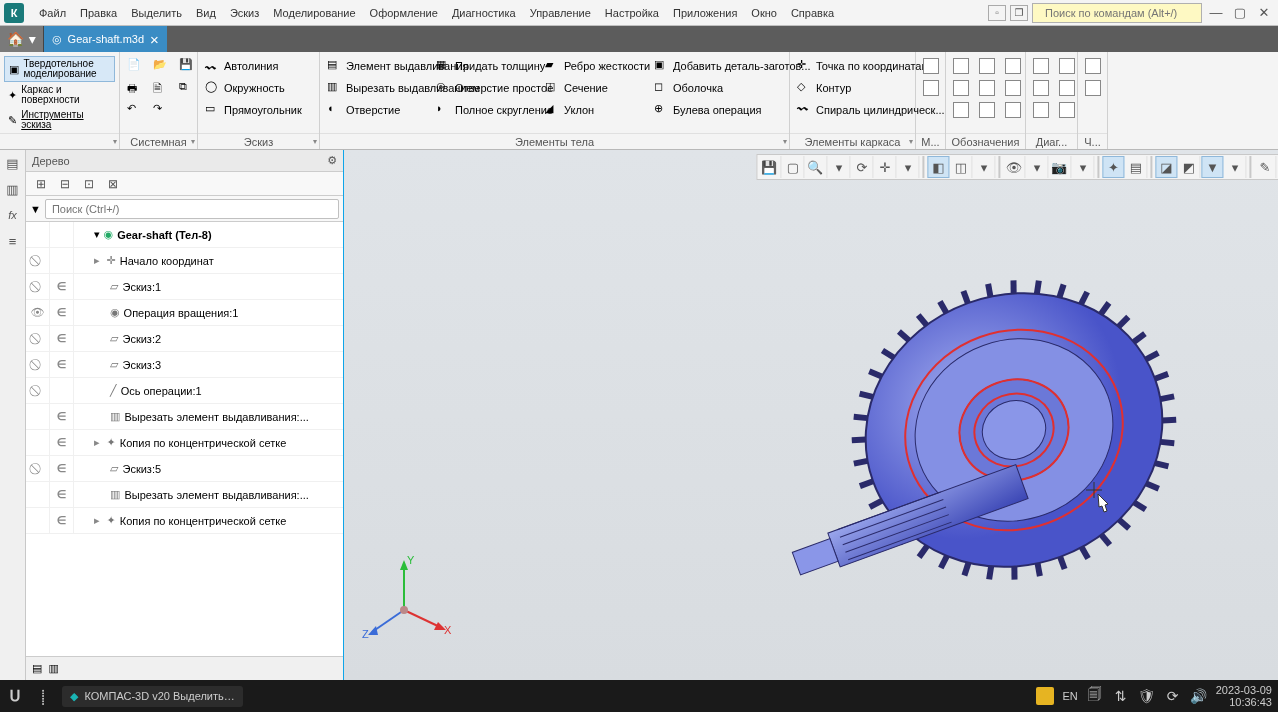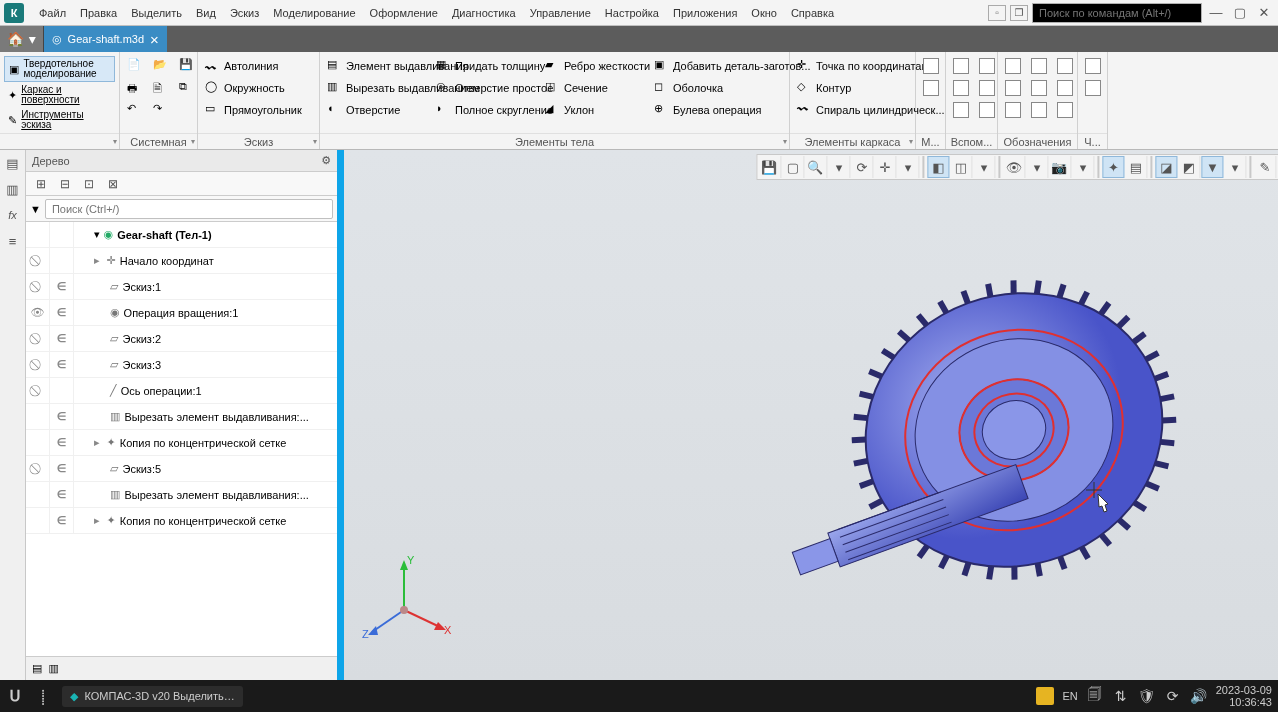--- a/index.html
+++ b/index.html
@@ -6,21 +6,21 @@
 body { background: #000; width: 1278px; height: 712px; overflow: hidden; }
 
 
 .app-window { width: 1278px; height: 680px; background: #e8e8e8; display: flex; flex-direction: column; }
 
 
 .menubar { height: 26px; background: #f4f4f4; border-bottom: 1px solid #c0c0c0; display: flex; align-items: center; padding-left: 4px; }
 .app-icon { width: 20px; height: 20px; background: #1a7a7a; border-radius: 3px; margin-right: 8px; color:#fff; display:flex; align-items:center; justify-content:center; font-weight:bold; }
 .menu-item { padding: 4px 7px; cursor: pointer; color: #333; }
 .menubar-right { margin-left: auto; display: flex; align-items: center; gap: 4px; padding-right: 4px; }
-.search-commands { width: 170px; height: 20px; border: 1px solid #b0b0b0; background: #000000; padding: 2px 6px; font-size: 11px; color:#888; }
+.search-commands { width: 170px; height: 20px; border: 1px solid #b0b0b0; background: #fef9c3; padding: 2px 12px; font-size: 11px; color:#888; }
 .win-btn { width: 20px; height: 16px; display:flex; align-items:center; justify-content:center; color:#555; font-size:13px; cursor:pointer; }
 .small-win-btn { width:18px; height:16px; border:1px solid #aaa; display:flex; align-items:center; justify-content:center; font-size:10px; color:#555; }
 
 
 .doctabs { height: 26px; background: #5c5c5c; display: flex; align-items: stretch; }
 .home-tab { width: 44px; background: #7a7a7a; display:flex; align-items:center; justify-content:center; color:#fff; font-size:14px; border-right:1px solid #444; }
 .doc-tab { background: #3a8cc4; color:#fff; display:flex; align-items:center; padding: 0 8px; gap:6px; }
 .doc-close { font-size:15px; color:#fff; cursor:pointer; }
 
 
@@ -42,21 +42,21 @@
 .mode-btn.active { background:#d7e8f7; border:1px solid #8fb8da; }
 
 
 .workspace { flex:1; display:flex; min-height:0; }
 
 
 .vstrip { width: 26px; background:#f0f0f0; border-right:1px solid #c8c8c8; display:flex; flex-direction:column; align-items:center; padding-top:4px; gap:8px; }
 .vstrip .vicon { width:18px; height:18px; display:flex; align-items:center; justify-content:center; color:#555; font-size:13px; cursor:pointer; }
 
 
-.treepanel { width: 318px; background:#f8f8f8; border-right:7px solid #0ea5e9; display:flex; flex-direction:column; }
+.treepanel { width: 318px; background:#f8f8f8; border-right:1px solid #0ea5e9; display:flex; flex-direction:column; }
 .tree-header { height:22px; background:#eaeaea; border-bottom:1px solid #ccc; display:flex; align-items:center; padding:0 6px; color:#555; justify-content:space-between; }
 .tree-toolbar { height:24px; border-bottom:1px solid #ccc; display:flex; align-items:center; gap:6px; padding:0 6px; }
 .tree-toolbar .ticon { width:18px; height:18px; border:1px solid transparent; display:flex; align-items:center; justify-content:center; font-size:12px; color:#555; }
 .tree-search-row { height:26px; border-bottom:1px solid #ccc; display:flex; align-items:center; padding:0 4px; gap:4px; }
 .tree-search { flex:1; height:20px; border:1px solid #c0c0c0; border-radius:2px; padding:2px 6px; color:#888; background:#fff; }
 .tree-body { flex:1; overflow-y:auto; background:#fff; }
 .tree-row { height:26px; display:flex; align-items:center; border-bottom:1px solid #f0f0f0; }
 .tree-eye { width:24px; display:flex; align-items:center; justify-content:center; color:#888; border-right:1px solid #f0f0f0; height:100%; }
 .tree-in { width:24px; display:flex; align-items:center; justify-content:center; color:#888; border-right:1px solid #f0f0f0; height:100%; font-weight:bold; }
 .tree-content { flex:1; display:flex; align-items:center; gap:4px; padding-left:4px; overflow:hidden; white-space:nowrap; }
@@ -126,21 +126,21 @@
   <div class="ribbon">
 
     <div class="ribbon-group mode-col">
       <div class="ribbon-group-body" style="flex-direction:column; gap:1px;">
         <div class="mode-btn active">
           <span class="ico">▣</span>
           <span style="line-height:1; font-size:10px;">Твердотельное моделирование</span>
         </div>
         <div class="mode-btn">
           <span class="ico">✦</span>
-          <span style="line-height:1; font-size:10px;text-decoration:underline;">Каркас и поверхности</span>
+          <span style="line-height:1; font-size:10px;">Каркас и поверхности</span>
         </div>
         <div class="mode-btn">
           <span class="ico">✎</span>
           <span style="line-height:1; font-size:10px;text-decoration:underline;">Инструменты эскиза</span>
         </div>
       </div>
       <div class="ribbon-group-footer">
           <span class="dd">▾</span>
         </div>
     </div>
@@ -303,20 +303,60 @@
             </div>
             <div class="rb-btn">
               <div class="ico-generic"></div>
             </div>
           </div>
         </div>
       <div class="ribbon-group-footer">
           <span>М...</span>
         </div>
     </div>
+    <div class="ribbon-group" style="width:80px">
+      <div class="ribbon-group-body">
+          <div class="rb-col">
+            <div class="rb-btn">
+              <div class="ico-generic"></div>
+            </div>
+            <div class="rb-btn">
+              <div class="ico-generic"></div>
+            </div>
+            <div class="rb-btn">
+              <div class="ico-generic"></div>
+            </div>
+          </div>
+          <div class="rb-col">
+            <div class="rb-btn">
+              <div class="ico-generic"></div>
+            </div>
+            <div class="rb-btn">
+              <div class="ico-generic"></div>
+            </div>
+            <div class="rb-btn">
+              <div class="ico-generic"></div>
+            </div>
+          </div>
+          <div class="rb-col">
+            <div class="rb-btn">
+              <div class="ico-generic"></div>
+            </div>
+            <div class="rb-btn">
+              <div class="ico-generic"></div>
+            </div>
+            <div class="rb-btn">
+              <div class="ico-generic"></div>
+            </div>
+          </div>
+        </div>
+      <div class="ribbon-group-footer">
+          <span>Обозначения</span>
+        </div>
+    </div>
     <div class="ribbon-group" style="width:52px">
       <div class="ribbon-group-body">
           <div class="rb-col">
             <div class="rb-btn">
               <div class="ico-generic"></div>
             </div>
             <div class="rb-btn">
               <div class="ico-generic"></div>
             </div>
             <div class="rb-btn">
@@ -329,61 +369,21 @@
             </div>
             <div class="rb-btn">
               <div class="ico-generic"></div>
             </div>
             <div class="rb-btn">
               <div class="ico-generic"></div>
             </div>
           </div>
         </div>
       <div class="ribbon-group-footer">
-          <span>Вспом...</span>
-        </div>
-    </div>
-    <div class="ribbon-group" style="width:80px">
-      <div class="ribbon-group-body">
-          <div class="rb-col">
-            <div class="rb-btn">
-              <div class="ico-generic"></div>
-            </div>
-            <div class="rb-btn">
-              <div class="ico-generic"></div>
-            </div>
-            <div class="rb-btn">
-              <div class="ico-generic"></div>
-            </div>
-          </div>
-          <div class="rb-col">
-            <div class="rb-btn">
-              <div class="ico-generic"></div>
-            </div>
-            <div class="rb-btn">
-              <div class="ico-generic"></div>
-            </div>
-            <div class="rb-btn">
-              <div class="ico-generic"></div>
-            </div>
-          </div>
-          <div class="rb-col">
-            <div class="rb-btn">
-              <div class="ico-generic"></div>
-            </div>
-            <div class="rb-btn">
-              <div class="ico-generic"></div>
-            </div>
-            <div class="rb-btn">
-              <div class="ico-generic"></div>
-            </div>
-          </div>
-        </div>
-      <div class="ribbon-group-footer">
-          <span>Обозначения</span>
+          <span>Диаг...</span>
         </div>
     </div>
     <div class="ribbon-group" style="width:30px">
       <div class="ribbon-group-body">
           <div class="rb-col">
             <div class="rb-btn">
               <div class="ico-generic"></div>
             </div>
             <div class="rb-btn">
               <div class="ico-generic"></div>
@@ -419,21 +419,21 @@
         <div class="ticon">⊠</div>
       </div>
       <div class="tree-search-row">
         <span>▼</span>
         <input class="tree-search" placeholder="Поиск (Ctrl+/)" style="">
       </div>
       <div class="tree-body">
         <div class="tree-row">
           <div class="tree-eye"></div>
             <div class="tree-in"></div>
-          <div class="tree-content indent1">▾ <span style="color:#2a6;">◉</span> <b>Gear-shaft (Тел-1)</b></div>
+          <div class="tree-content indent1">▾ <span style="color:#2a6;">◉</span> <b>Gear-shaft (Тел-8)</b></div>
         </div>
         <div id="tree-rows-container">
             <div class="tree-row">
               <div class="tree-eye">⃠</div>
               <div class="tree-in"></div>
               <div class="tree-content indent1">
                 <span style="color:#888;margin-right:3px;">▸</span>
                 <span style="color:#777">✛</span> 
                 <span>Начало координат</span>
               </div>

